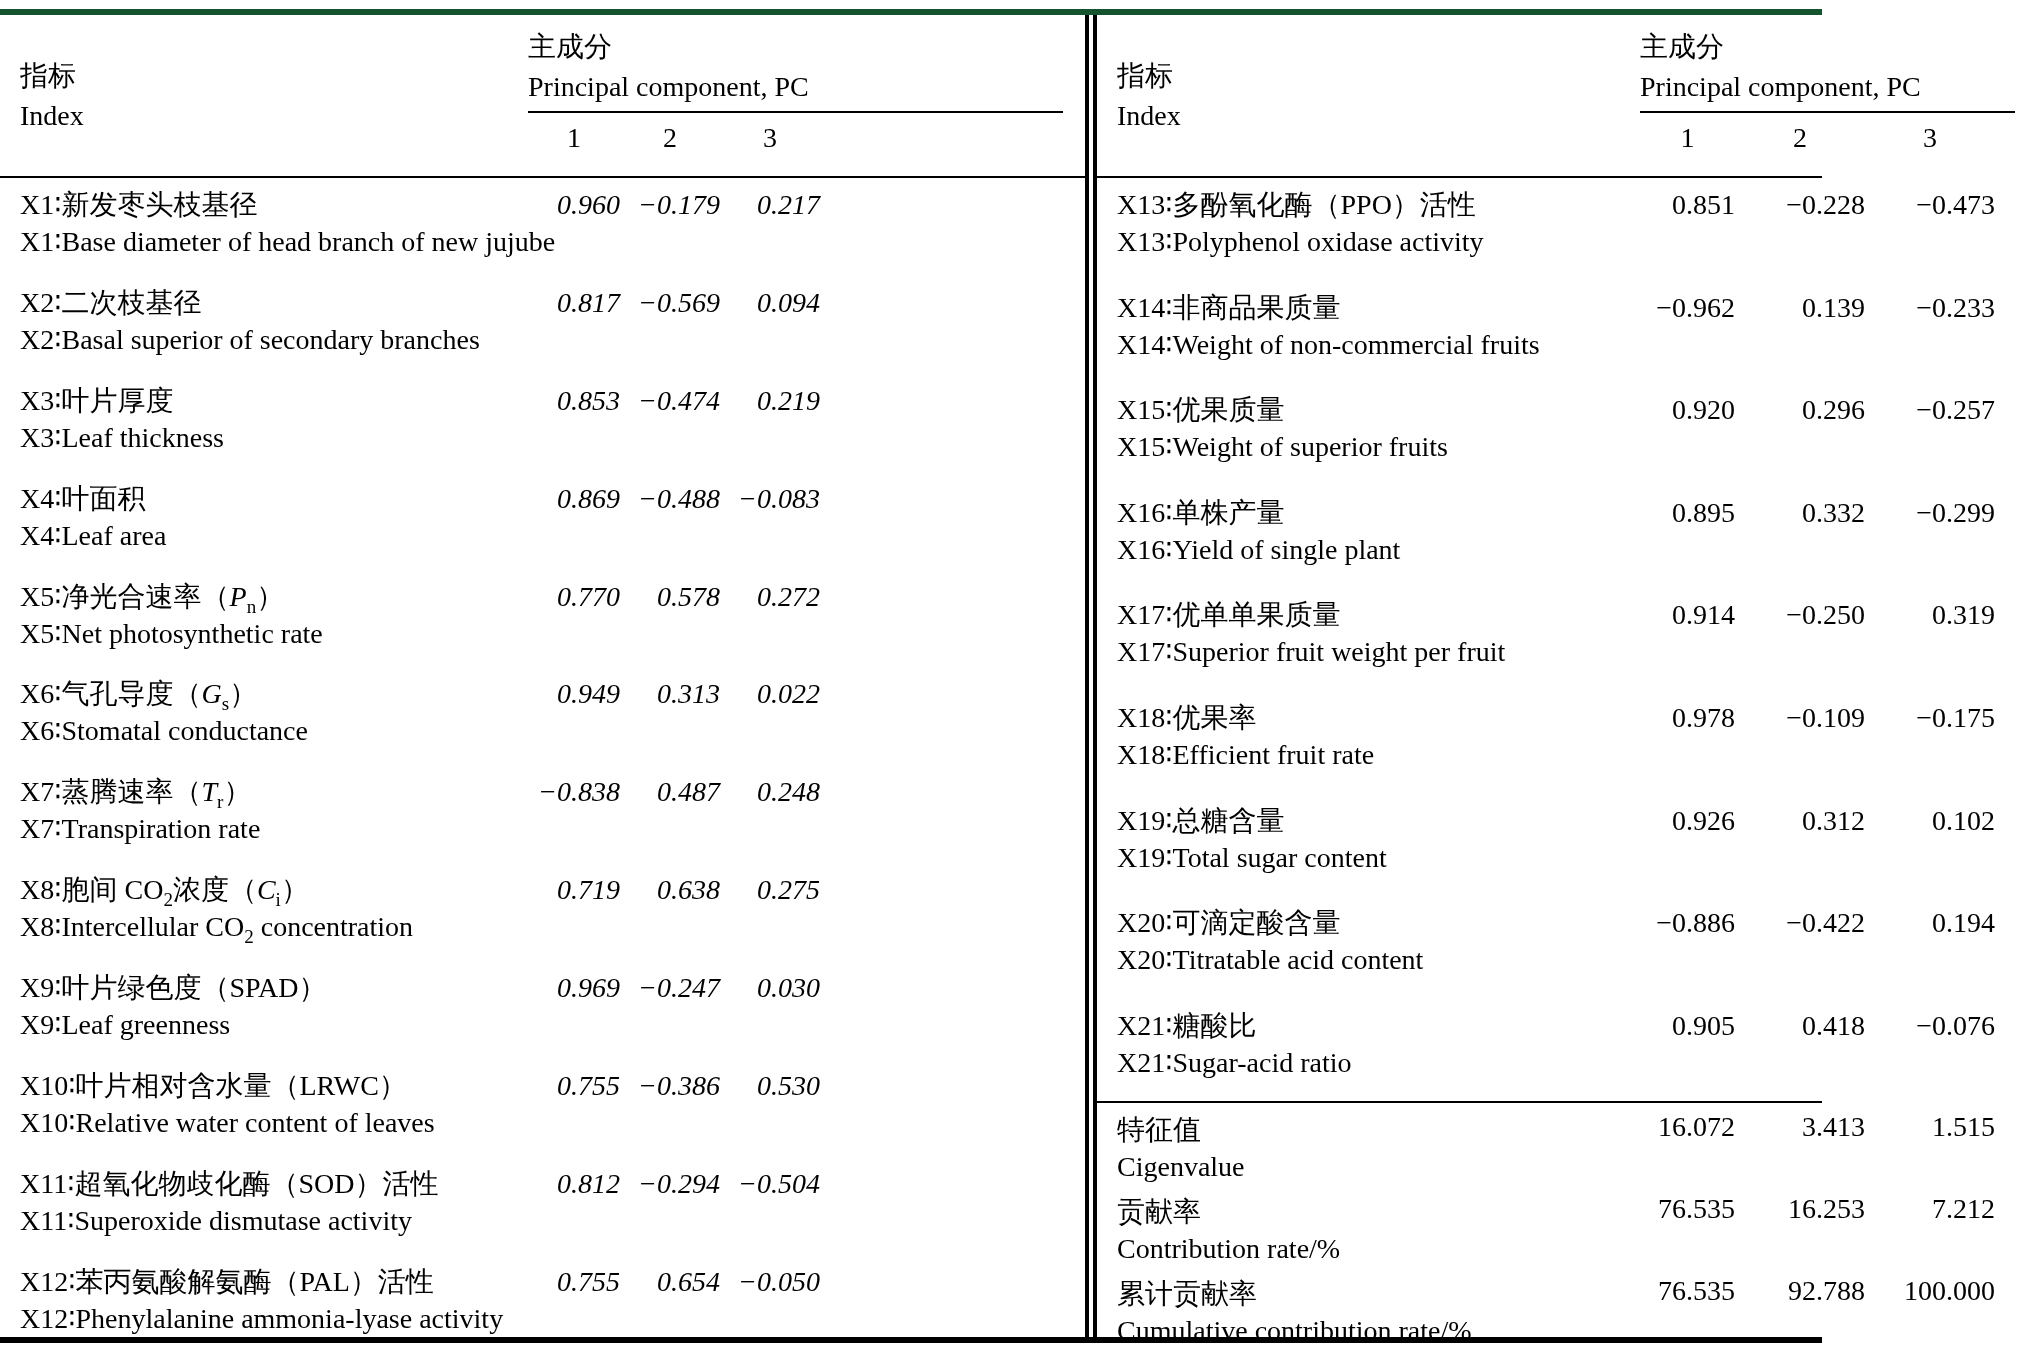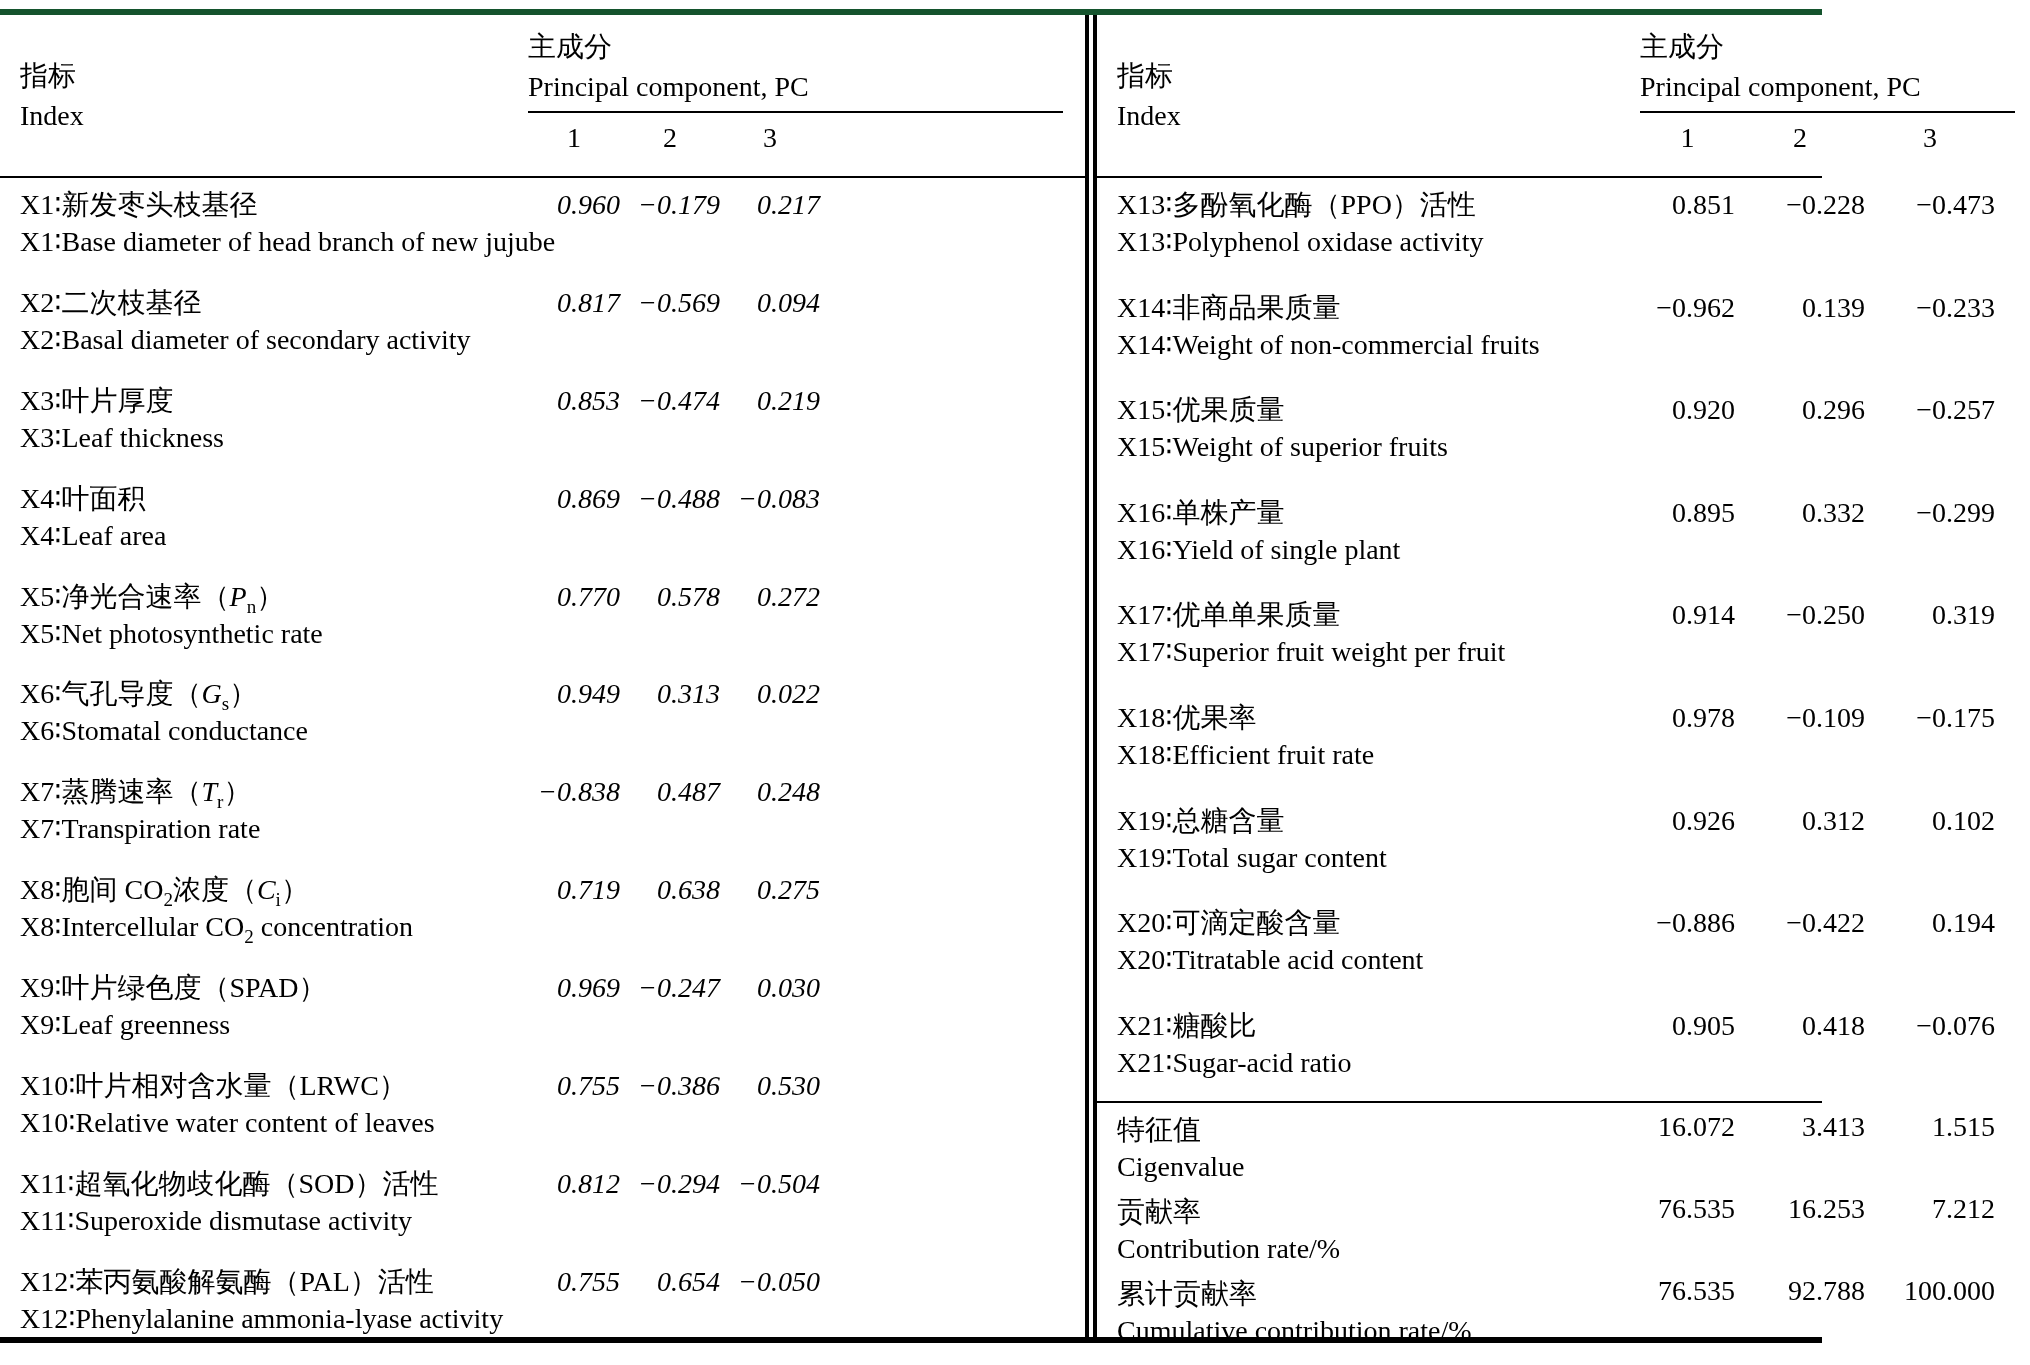--- a/index.html
+++ b/index.html
@@ -88,21 +88,21 @@
     </div>
     <div class="vals">
       <div class="v v1">0.960</div>
       <div class="v v2">−0.179</div>
       <div class="v v3">0.217</div>
     </div>
   </div>
         <div class="row">
     <div class="idx">
       <div class="zh">X2∶二次枝基径</div>
-      <div class="en">X2∶Basal diameter of secondary activity</div>
+      <div class="en">X2∶Basal superior of secondary branches</div>
     </div>
     <div class="vals">
       <div class="v v1">0.817</div>
       <div class="v v2">−0.569</div>
       <div class="v v3">0.094</div>
     </div>
   </div>
         <div class="row">
     <div class="idx">
       <div class="zh">X3∶叶片厚度</div>

